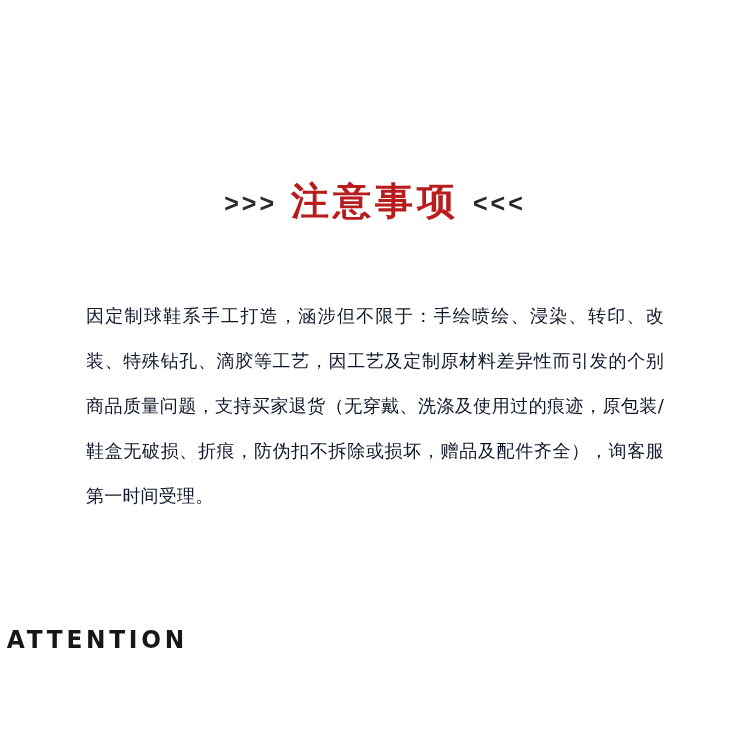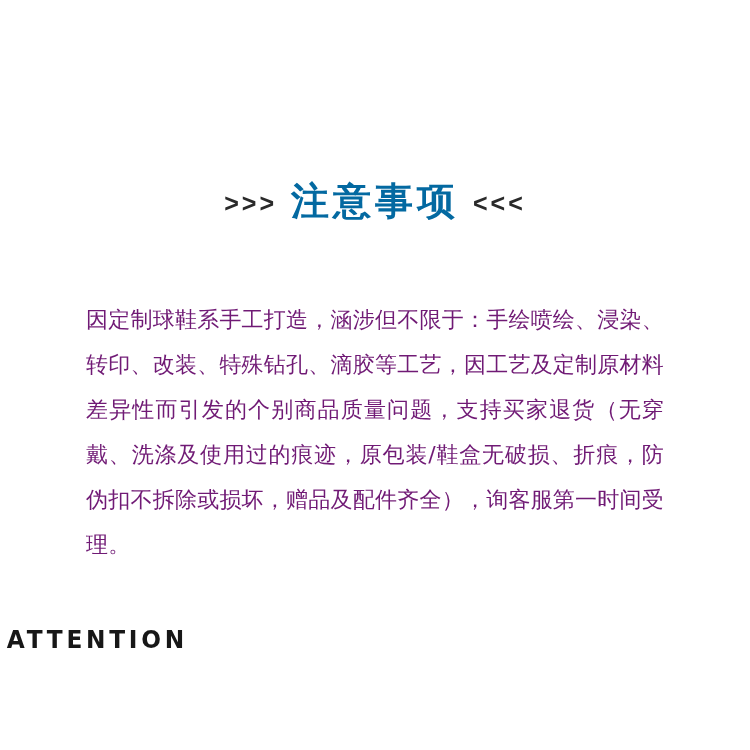--- a/index.html
+++ b/index.html
@@ -40,33 +40,33 @@
     letter-spacing: 3px;
     color: #2a2a2a;
     font-family: "Liberation Sans", sans-serif;
   }
   .chev-left { transform: translateY(2px); }
   .chev-right { transform: translateY(2px); }
   .heading-title {
     font-size: 38px;
     font-weight: 700;
     letter-spacing: 4px;
-    color: #0369a1;
+    color: #b91c1c;
     font-family: "DejaVu Sans", "Liberation Sans", sans-serif;
   }
 
   
   .body-wrap {
     margin-top: 48px;
     width: 578px;
   }
   .body-text {
-    font-size: 22px;
+    font-size: 18px;
     line-height: 45px;
-    color: #701a75;
+    color: #0f172a;
     text-align: justify;
     text-justify: inter-ideograph;
     font-family: "DejaVu Sans", "Liberation Sans", sans-serif;
     letter-spacing: 0.2px;
   }
 
   
   .footer {
     position: absolute;
     left: 0;

